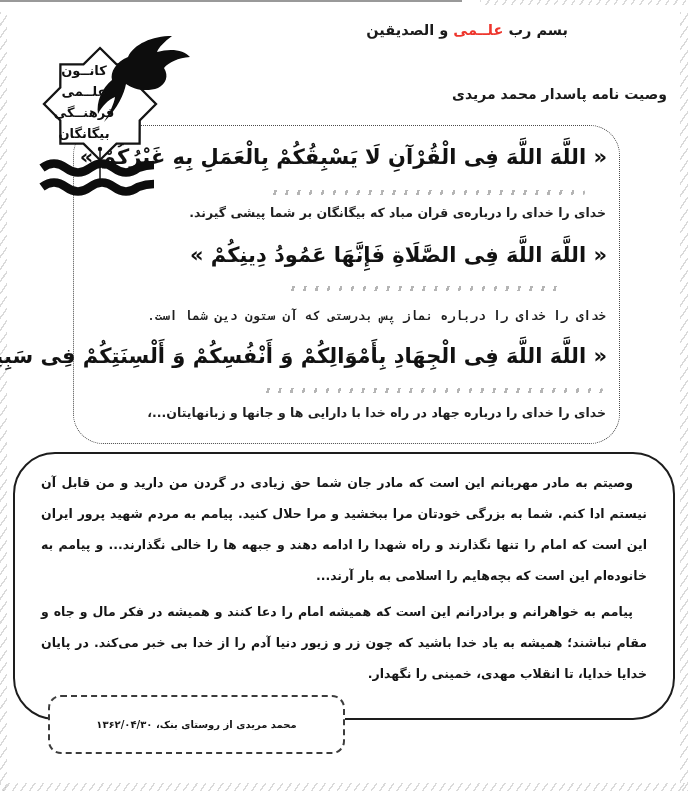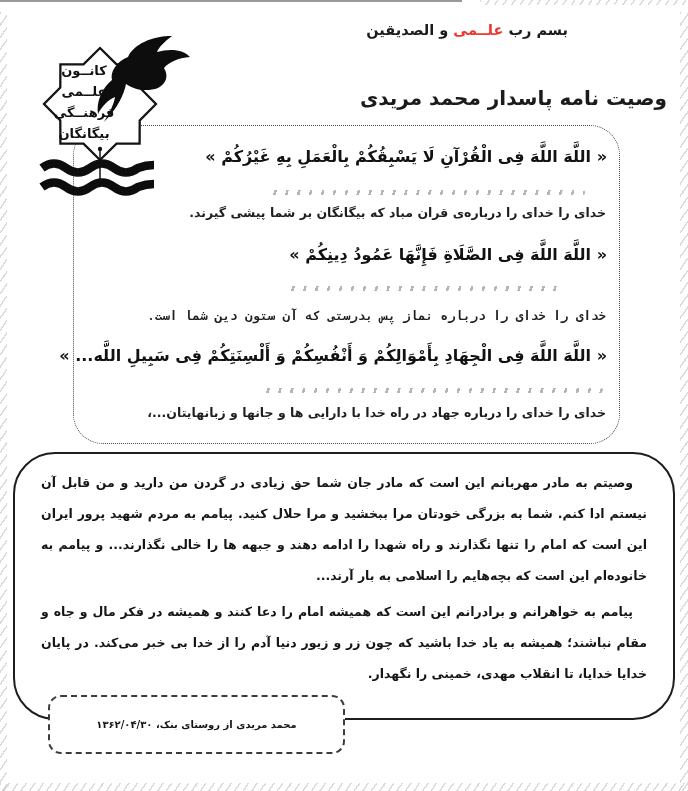--- a/index.html
+++ b/index.html
@@ -16,27 +16,27 @@
   .noise.right{right:0; top:12px; bottom:0; width:8px;}
   .noise.bottom{left:0; right:0; bottom:0; height:8px;}
   .noise.top{left:480px; right:0; top:0; height:5px;}
   .top-bar{position:absolute; top:0; left:0; width:462px; height:2px; background:#999;}
 
   
   .bismillah{position:absolute; top:22px; right:120px; display:flex; gap:5px;
     font-size:14.5px; font-weight:bold; white-space:nowrap;}
   .bismillah .red{color:#ee352c;}
   .doc-title{position:absolute; top:86px; right:21px;
-    font-size:20px; font-weight:bold; white-space:nowrap;}
+    font-size:14px; font-weight:bold; white-space:nowrap;}
 
   
   .quote-box{position:absolute; top:125px; right:68px; left:73px; height:317px;
     border:1.6px dotted #4a4a4a; border-radius:30px; z-index:1;}
   .q{position:absolute; right:12px; left:20px; text-align:right;
-    font-size:16px; font-weight:bold; color:#121212; white-space:nowrap; line-height:30px;}
+    font-size:21px; font-weight:bold; color:#121212; white-space:nowrap; line-height:30px;}
   .t{position:absolute; right:13px; left:20px; text-align:right;
     font-size:12.5px; font-weight:bold; color:#1f1f1f; white-space:nowrap;}
   .q1{top:16px;} .q2{top:114px;} .q3{top:215px;}
   .t1{top:79px;} .t2{top:182px;font-family:Liberation Mono, monospace;} .t3{top:279px;}
   .ghost{position:absolute; height:5px; opacity:.5; border-radius:2px;
     background-image:repeating-linear-gradient(105deg, transparent 0 9px, rgba(80,80,80,.85) 9px 11.5px);}
   .g1{top:64px; right:34px; width:320px;}
   .g2{top:160px; right:60px; width:276px;}
   .g3{top:262px; right:16px; width:345px;}
 

